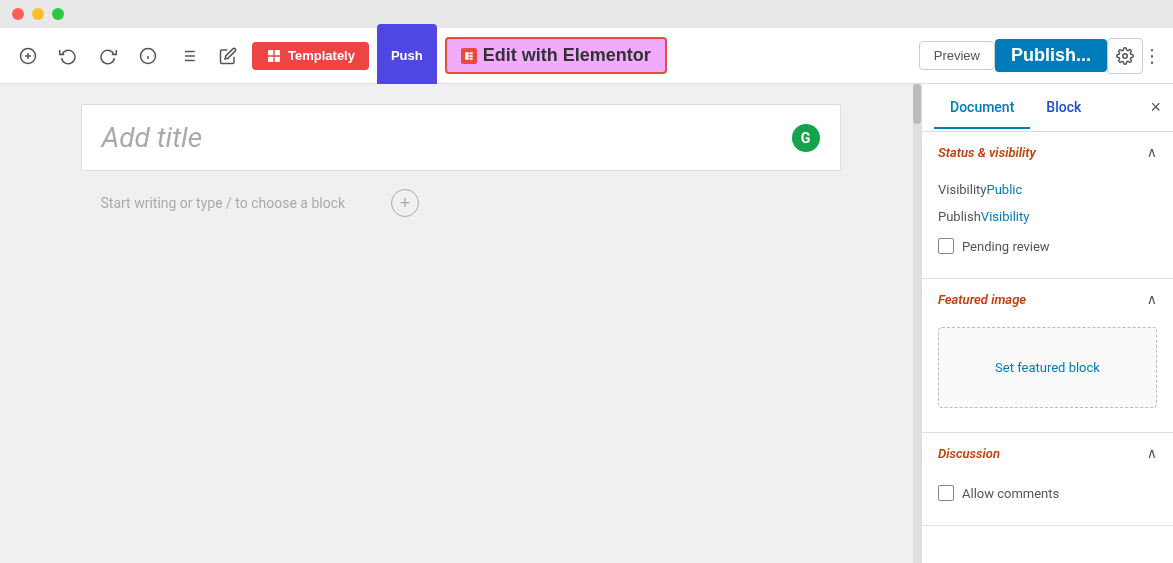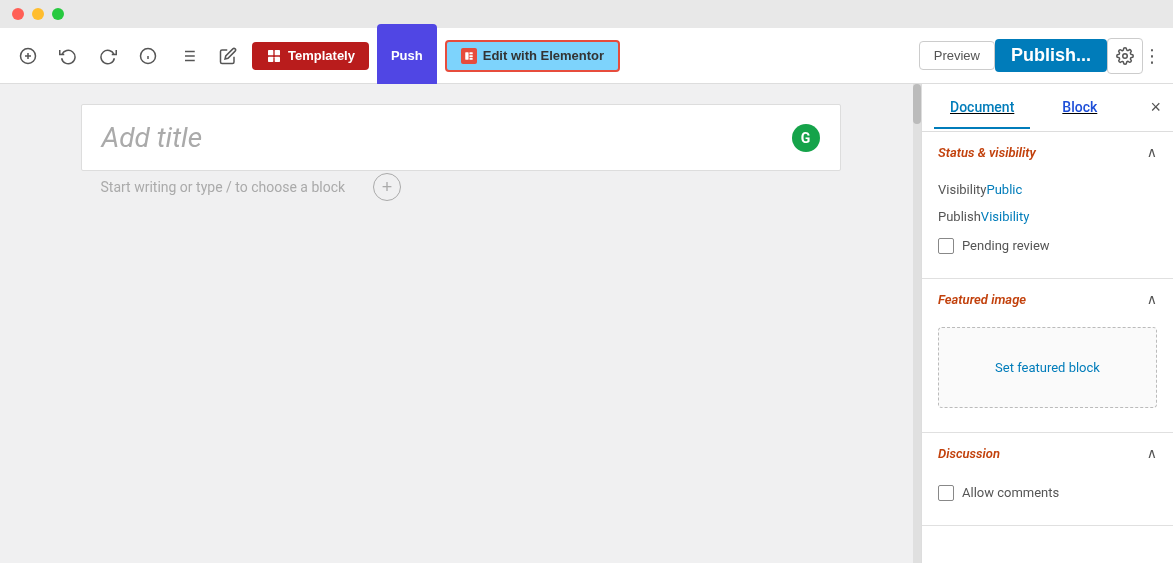--- a/index.html
+++ b/index.html
@@ -37,21 +37,21 @@
       gap: 8px;
       flex: 1;
     }
     .toolbar-icon-btn {
       width: 32px; height: 32px;
       border: none; background: none; cursor: pointer;
       display: flex; align-items: center; justify-content: center;
       color: #555; font-size: 16px; border-radius: 4px;
     }
     .btn-templately {
-      background: #b91c1c;
+      background: #ef4444;
       color: #fff;
       border: none;
       border-radius: 4px;
       padding: 6px 14px;
       cursor: pointer;
       font-size: 13px;
       font-weight: 600;
       display: flex;
       align-items: center;
       gap: 6px;
@@ -60,27 +60,27 @@
       background: #5046e4;
       color: #fff;
       border: none;
       border-radius: 4px;
       padding: 24px 14px;
       cursor: pointer;
       font-size: 13px;
       font-weight: 600;
     }
     .btn-elementor {
-      background: #7dd3fc;
+      background: #f0abfc;
       color: #333;
       border: 2px solid #e74c3c;
       border-radius: 4px;
       padding: 6px 14px;
       cursor: pointer;
-      font-size: 13px;
+      font-size: 18px;
       font-weight: 600;
       display: flex;
       align-items: center;
       gap: 6px;
     }
     .btn-elementor-icon {
       width: 16px; height: 16px;
       background: #e74c3c;
       border-radius: 2px;
       display: flex; align-items: center; justify-content: center;
@@ -158,20 +158,21 @@
     }
     .editor-content {
       max-width: 760px;
       margin: 0 auto;
     }
     .title-block {
       background: #fff;
       border: 1px solid #ddd;
       border-radius: 2px;
       padding: 16px 20px;
+      margin-bottom: 16px;
       display: flex;
       align-items: center;
       justify-content: space-between;
     }
     .title-placeholder {
       color: #aaa;
       font-size: 28px;
       font-style: italic;
       flex: 1;
     }
@@ -194,21 +195,21 @@
       width: 28px; height: 28px;
       border: 1.5px solid #aaa;
       border-radius: 50%;
       display: flex; align-items: center; justify-content: center;
       color: #aaa; font-size: 18px; cursor: pointer;
       background: none;
     }
     .writing-row {
       display: flex;
       align-items: center;
-      gap: 8px;
+      gap: 26px;
     }
 
     
     .right-panel {
       width: 252px;
       background: #fff;
       border-left: 1px solid #ddd;
       display: flex;
       flex-direction: column;
       overflow-y: auto;
@@ -216,22 +217,21 @@
     .panel-tabs {
       display: flex;
       border-bottom: 1px solid #ddd;
       padding: 0 12px;
       align-items: center;
       justify-content: space-between;
       min-height: 48px;
     }
     .panel-tabs-left {
       display: flex;
-      gap: 16px;
-      text-decoration: underline;
+      gap: 0;
     }
     .panel-tab {
       padding: 12px 16px;
       font-size: 14px;
       color: #1d4ed8;
       cursor: pointer;
       border-bottom: 2px solid transparent;
       font-weight: 500;
     }
     .panel-tab.active {
@@ -272,20 +272,21 @@
       display: flex;
       align-items: center;
       justify-content: flex-start;
       padding: 6px 0;
       font-size: 13px;
     }
     .meta-label { color: #555; }
     .meta-value { color: #007cba; cursor: pointer; text-decoration: none; font-size: 13px; }
     .checkbox-row {
       display: flex;
+      align-items: center;
       gap: 8px;
       padding: 8px 0;
       font-size: 13px;
       color: #555;
     }
     .checkbox-box {
       width: 16px; height: 16px;
       border: 1.5px solid #888;
       border-radius: 2px;
       background: #fff;

